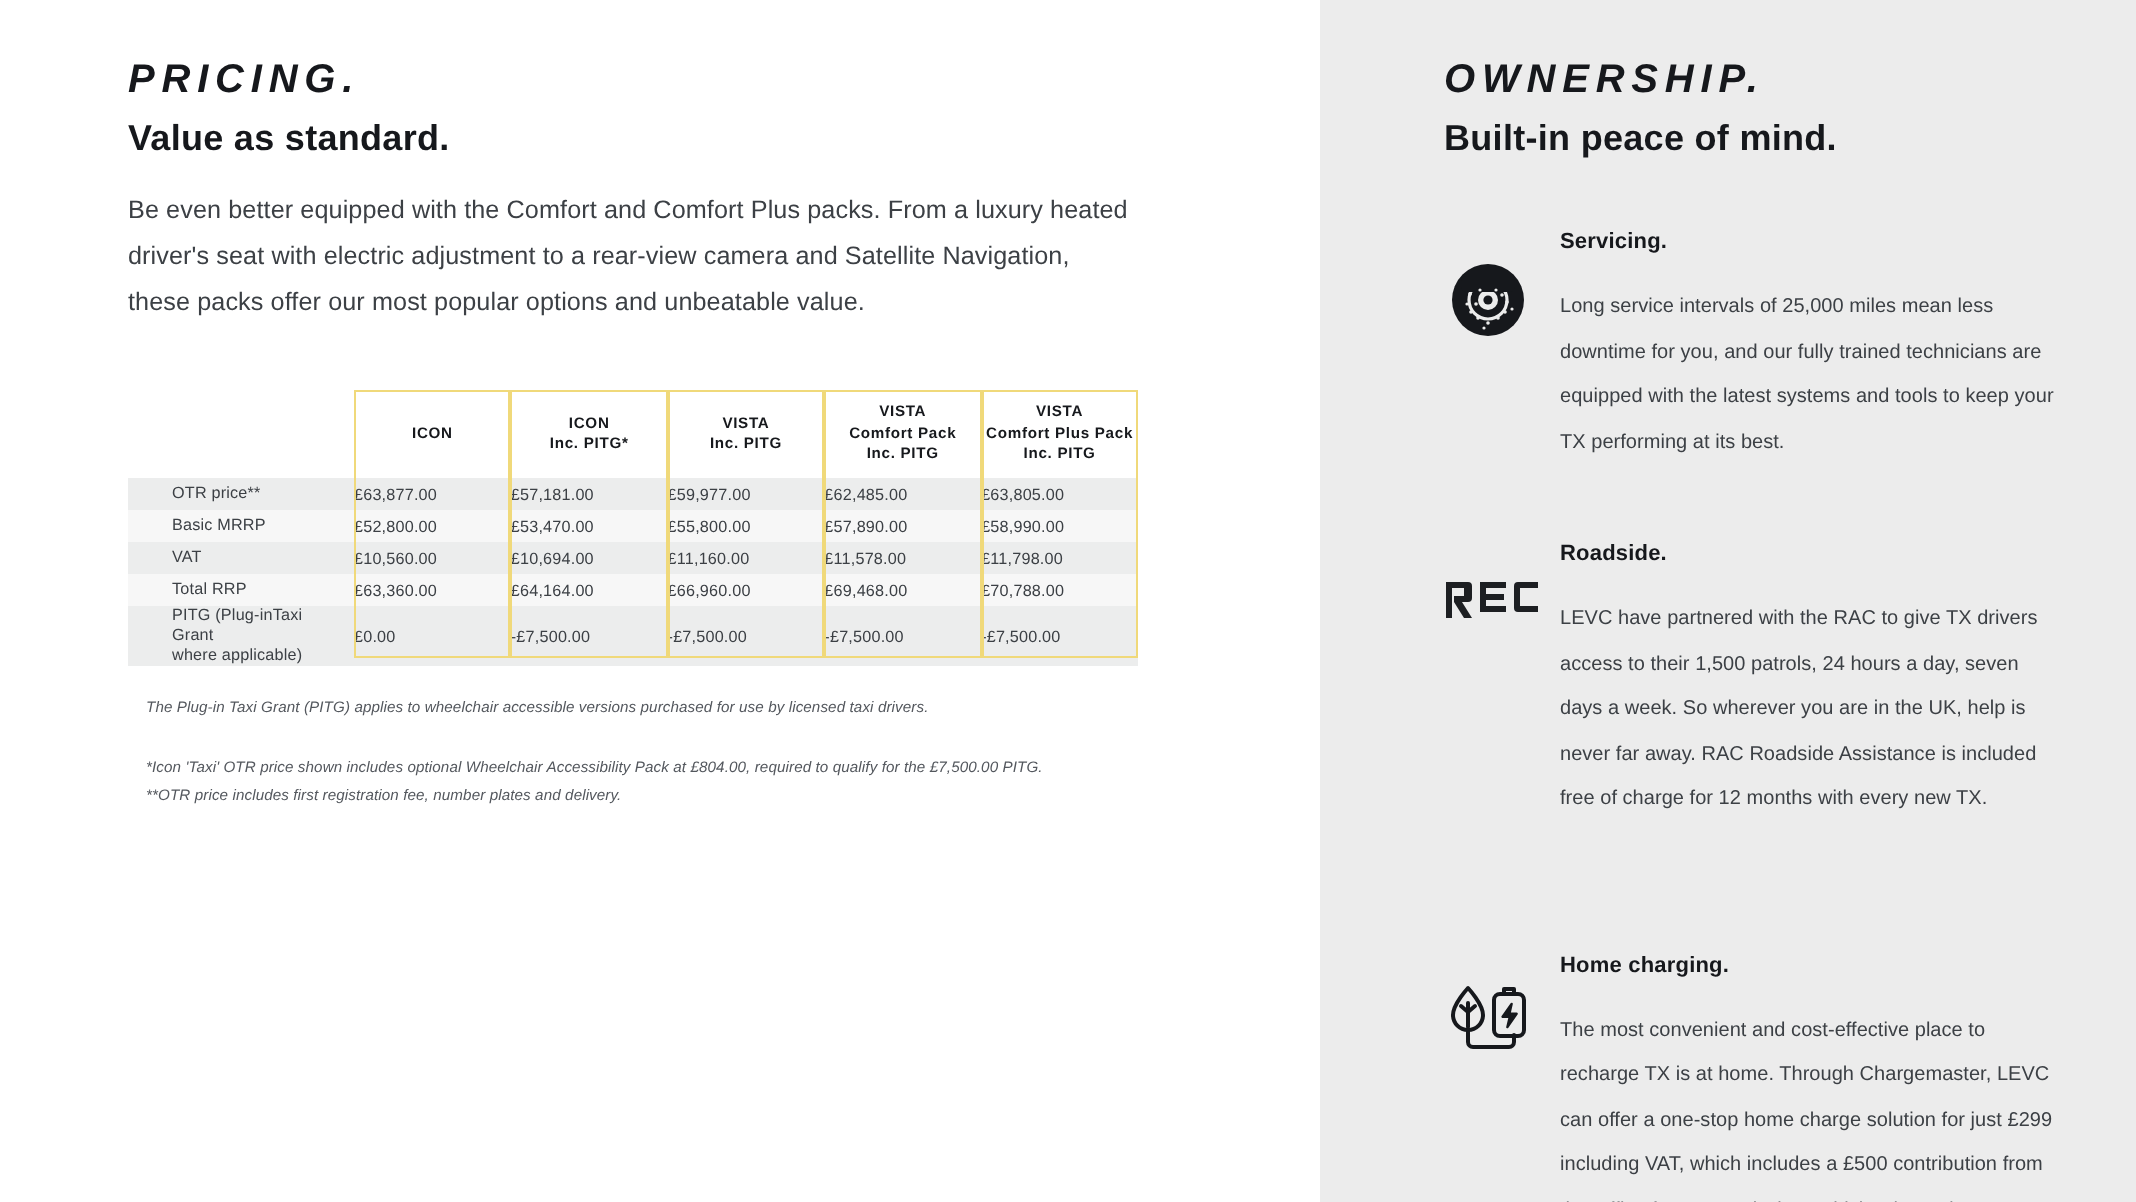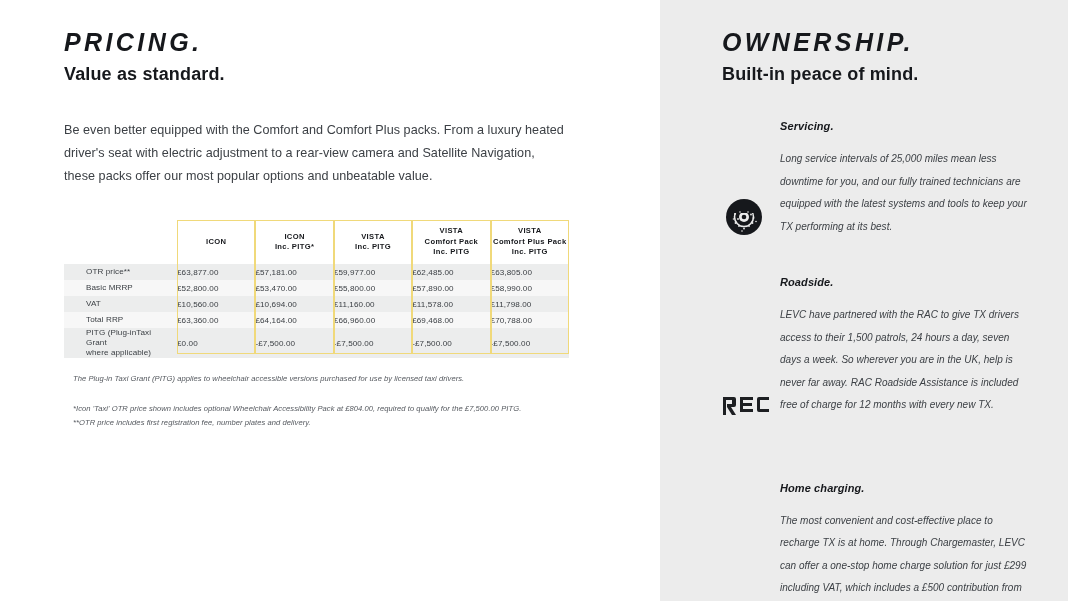--- a/index.html
+++ b/index.html
@@ -25,39 +25,39 @@
   .left-panel {
     position: relative;
     width: 660px;
     height: 601px;
     background: #ffffff;
     padding: 30px 0 0 64px;
   }
 
   .section-title {
     font-family: "Liberation Sans", sans-serif;
-    font-size: 25px;
+    font-size: 20px;
     font-weight: 700;
     font-style: italic;
     letter-spacing: 3.4px;
     color: #16181c;
     line-height: 1;
     margin-bottom: 10px;
   }
 
   .section-subtitle {
     font-size: 18px;
     font-weight: 700;
     letter-spacing: 0.15px;
     color: #16181c;
     line-height: 1;
   }
 
   .intro-copy {
-    margin-top: 36px;
+    margin-top: 16px;
     width: 505px;
     font-size: 12.6px;
     line-height: 23px;
     color: #3c4045;
     letter-spacing: 0.05px;
   }
 
   
   .table-wrap {
     position: relative;
@@ -145,22 +145,21 @@
   .right-panel {
     position: relative;
     width: 408px;
     height: 601px;
     background: #ececec;
     padding: 30px 20px 0 62px;
   }
 
   .feature {
     display: flex;
-    align-items: flex-end;
-    font-style: italic;
+    align-items: flex-start;
   }
   .feature.servicing { margin-top: 37px; }
   .feature.roadside  { margin-top: 38px; }
   .feature.charging  { margin-top: 65px; }
 
   .feature-icon {
     width: 58px;
     min-width: 58px;
     display: flex;
     justify-content: flex-start;

